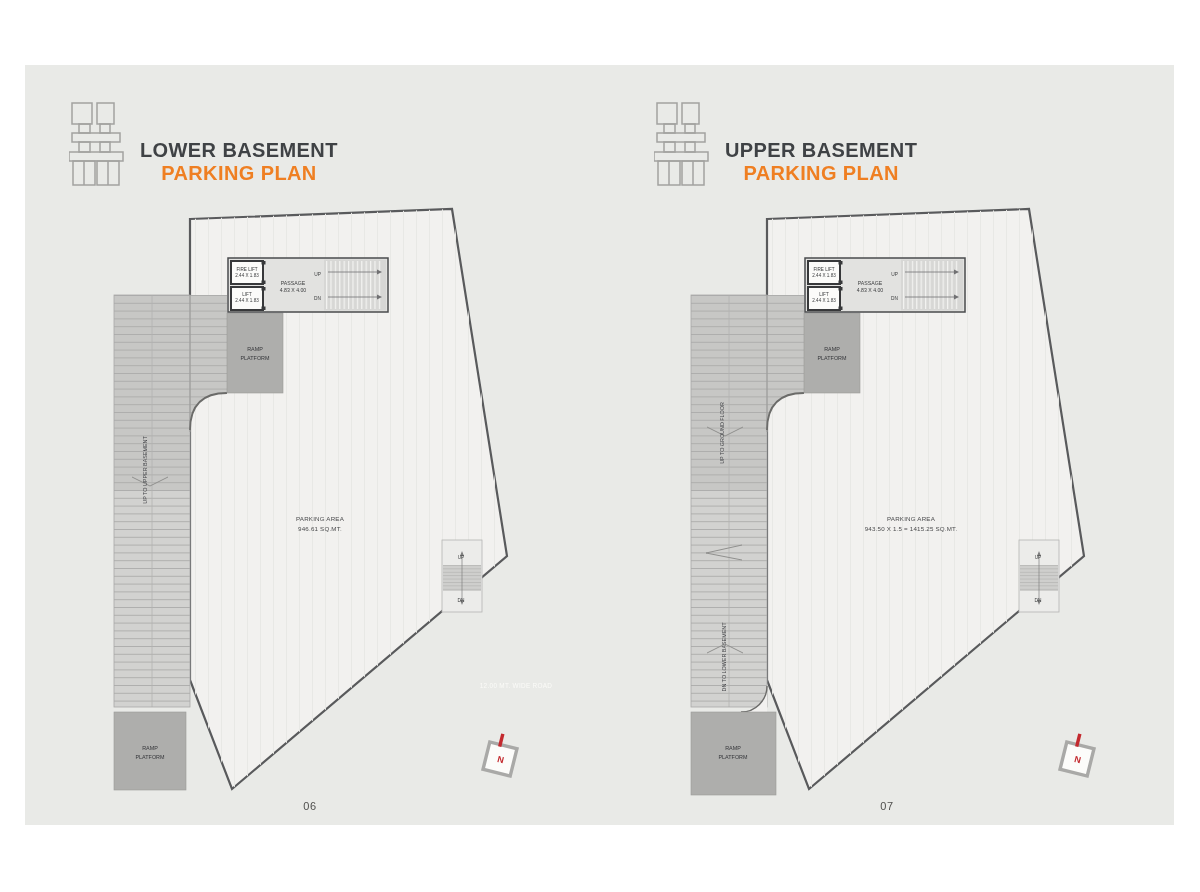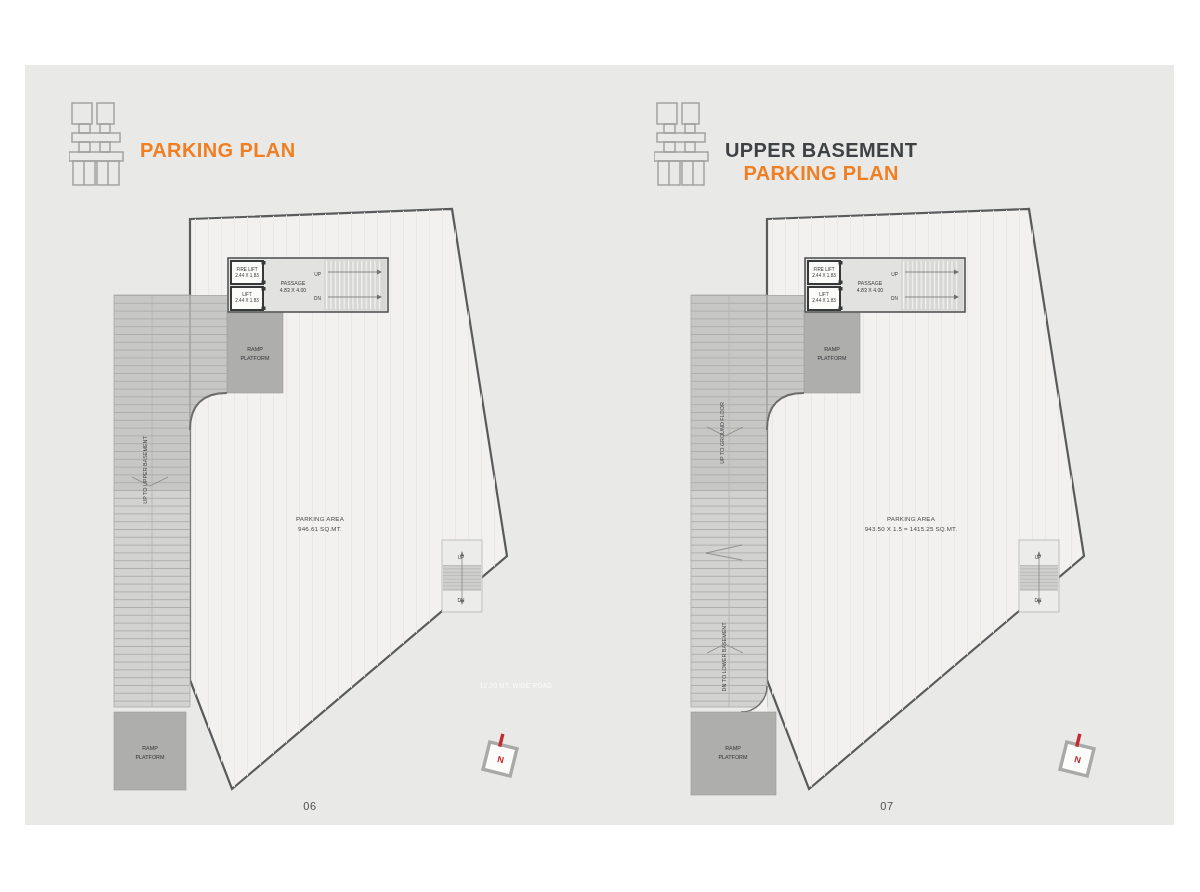--- a/index.html
+++ b/index.html
@@ -46,20 +46,21 @@
     </g>
   </defs>
 </svg>
 
 <div class="panel"></div>
 
 <svg class="logo l1" viewBox="0 0 56 84">
     <use href="#logo-sym"></use>
   </svg>
 <div class="sheet-title t1">
+  <div>LOWER BASEMENT</div>
   <div class="accent">PARKING PLAN</div>
 </div>
 <svg class="logo l2" viewBox="0 0 56 84">
     <use href="#logo-sym"></use>
   </svg>
 <div class="sheet-title t2">
   <div>UPPER BASEMENT</div>
   <div class="accent">PARKING PLAN</div>
 </div>
 

